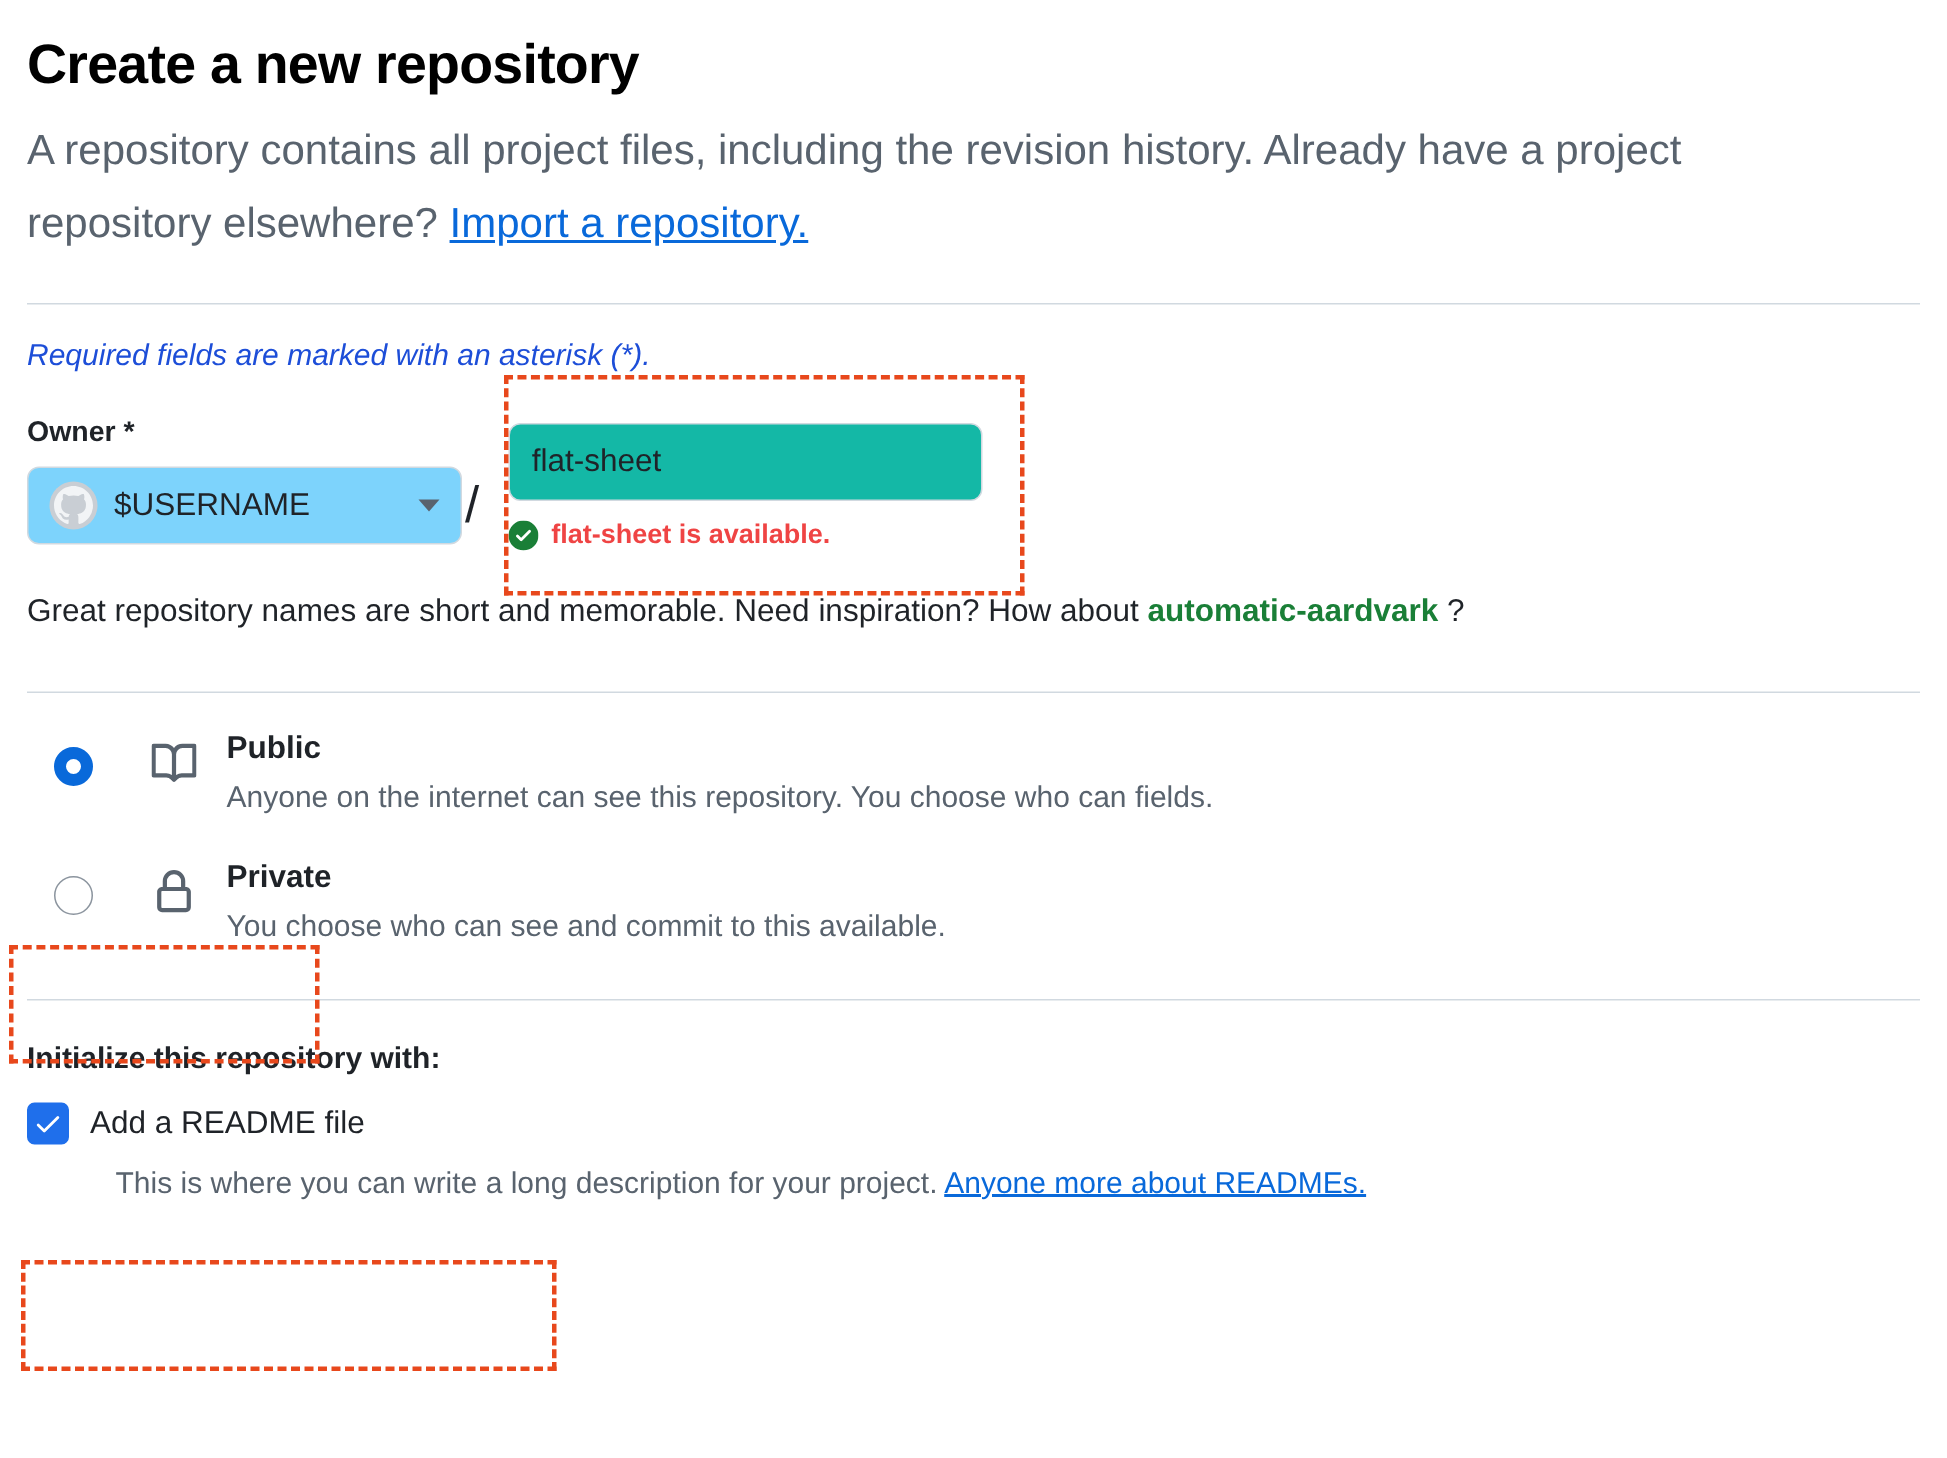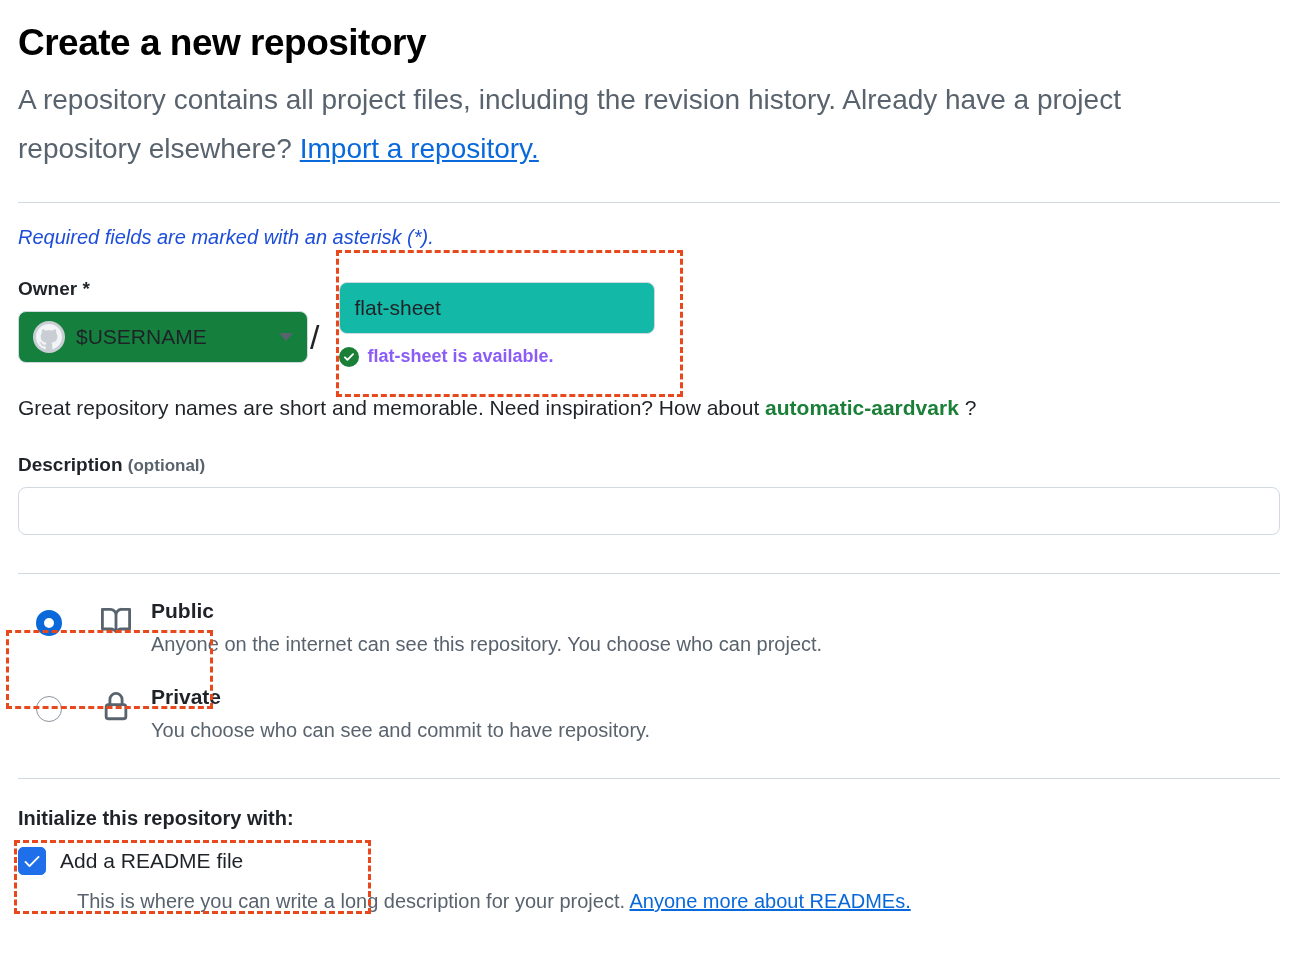--- a/index.html
+++ b/index.html
@@ -68,21 +68,21 @@
   }
   .owner-col { width: 290px; }
   .owner-select {
     display: flex;
     align-items: center;
     gap: 11px;
     height: 52px;
     padding: 0 14px;
     border: 1px solid #d1d9e0;
     border-radius: 8px;
-    background: #15803d;
+    background: #7dd3fc;
     cursor: pointer;
     width: 100%;
   }
   .avatar {
     width: 32px; height: 32px;
     border-radius: 50%;
     background: #c9ced4;
     display: flex; align-items: center; justify-content: center;
     flex: 0 0 auto;
   }
@@ -127,21 +127,21 @@
     outline: none;
   }
   .text-input::placeholder { color: #818b98; }
   .avail {
     display: flex;
     align-items: center;
     gap: 8px;
     margin-top: 12px;
     font-size: 18px;
     font-weight: bold;
-    color: #8b5cf6;
+    color: #ef4444;
     text-align: right;
   }
   .avail .check-icon { flex: 0 0 auto; display: block; }
 
   
   .suggestion {
     font-size: 21px;
     color: #1f2328;
     margin-top: 26px;
     line-height: 1.4;
@@ -312,52 +312,48 @@
           <path d="M8 16A8 8 0 1 1 8 0a8 8 0 0 1 0 16Zm3.78-9.72a.751.751 0 0 0-.018-1.042.751.751 0 0 0-1.042-.018L6.75 9.19 5.28 7.72a.751.751 0 0 0-1.042.018.751.751 0 0 0-.018 1.042l2 2a.75.75 0 0 0 1.06 0Z"></path>
         </svg>
         <span>flat-sheet is available.</span>
       </div>
     </div>
 
   </div>
 
   <p class="suggestion"><span>Great repository names are short and memorable. Need inspiration? How about </span><span class="sugg-name">automatic-aardvark</span><span> ?</span></p>
 
-  <div class="desc-block">
-    <div class="desc-label"><span>Description</span> <span class="optional">(optional)</span></div>
-    <input class="desc-input" type="text" value="" style="">
-  </div>
 
   <hr class="divider sep-desc">
 
   <div class="vis-list">
 
     <div class="vis-item">
       <span class="radio selected"></span>
       <span class="vis-icon">
         <svg width="30" height="30" viewBox="0 0 16 16" fill="#59636e" aria-hidden="true">
           <path d="M0 1.75A.75.75 0 0 1 .75 1h4.253c1.227 0 2.317.59 3 1.501A3.743 3.743 0 0 1 11.006 1h4.245a.75.75 0 0 1 .75.75v10.5a.75.75 0 0 1-.75.75h-4.507a2.25 2.25 0 0 0-1.591.659l-.622.621a.75.75 0 0 1-1.06 0l-.622-.621A2.25 2.25 0 0 0 5.258 13H.75a.75.75 0 0 1-.75-.75Zm7.251 10.324.004-5.073-.002-2.253A2.25 2.25 0 0 0 5.003 2.5H1.5v9h3.757a3.75 3.75 0 0 1 1.994.574ZM8.755 4.75l-.004 7.322a3.752 3.752 0 0 1 1.992-.572H14.5v-9h-3.495a2.25 2.25 0 0 0-2.25 2.25Z"></path>
         </svg>
       </span>
       <span class="vis-text">
         <span class="vis-title">Public</span>
-        <span class="vis-desc" style="display:block">Anyone on the internet can see this repository. You choose who can project.</span>
+        <span class="vis-desc" style="display:block">Anyone on the internet can see this repository. You choose who can fields.</span>
       </span>
     </div>
 
     <div class="vis-item">
       <span class="radio"></span>
       <span class="vis-icon">
         <svg width="30" height="30" viewBox="0 0 16 16" fill="#59636e" aria-hidden="true">
           <path d="M4 4a4 4 0 0 1 8 0v2h.25c.966 0 1.75.784 1.75 1.75v5.5A1.75 1.75 0 0 1 12.25 15h-8.5A1.75 1.75 0 0 1 2 13.25v-5.5C2 6.784 2.784 6 3.75 6H4Zm8.25 3.5h-8.5a.25.25 0 0 0-.25.25v5.5c0 .138.112.25.25.25h8.5a.25.25 0 0 0 .25-.25v-5.5a.25.25 0 0 0-.25-.25ZM10.5 6V4a2.5 2.5 0 1 0-5 0v2Z"></path>
         </svg>
       </span>
       <span class="vis-text">
         <span class="vis-title">Private</span>
-        <span class="vis-desc" style="display:block">You choose who can see and commit to have repository.</span>
+        <span class="vis-desc" style="display:block">You choose who can see and commit to this available.</span>
       </span>
     </div>
 
   </div>
 
   <hr class="divider sep-vis">
 
   <div class="init-block">
     <div class="init-title">Initialize this repository with:</div>
     <div class="check-row">

